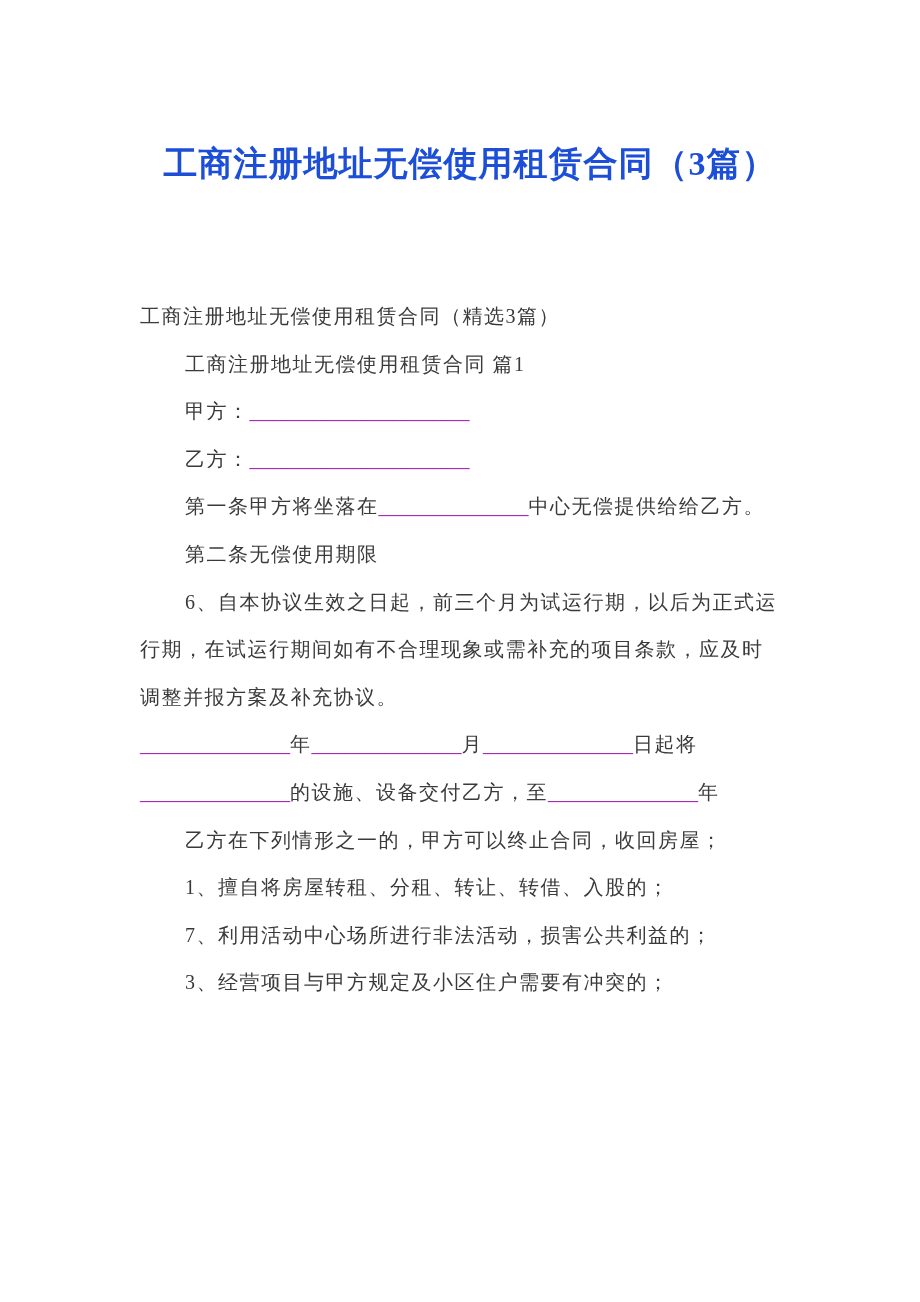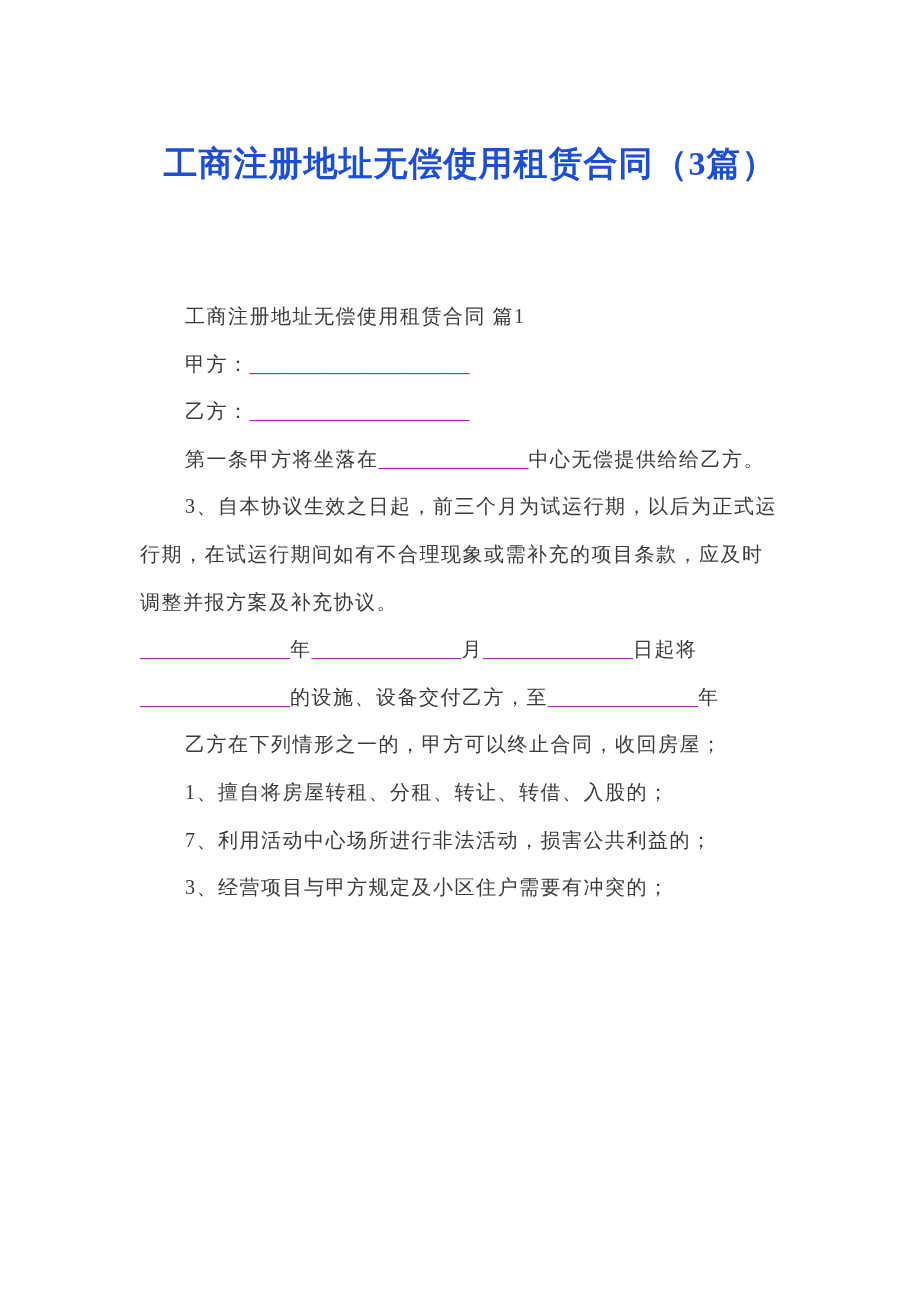--- a/index.html
+++ b/index.html
@@ -50,25 +50,27 @@
     color: #a21caf;
     letter-spacing: 0;
   }
 </style>
 </head>
 <body>
 
 <div class="page">
   <h1 class="doc-title">工商注册地址无偿使用租赁合同（3篇）</h1>
   <div class="doc-body">
+      <p class="para">工商注册地址无偿使用租赁合同（精选3篇）</p>
       <p class="para indent">工商注册地址无偿使用租赁合同 篇1</p>
       <p class="para indent">甲方：<span class="blank">______________________</span></p>
       <p class="para indent">乙方：<span class="blank">______________________</span></p>
       <p class="para indent">第一条甲方将坐落在<span class="blank">_______________</span>中心无偿提供给给乙方。</p>
-      <p class="para indent">3、自本协议生效之日起，前三个月为试运行期，以后为正式运</p>
+      <p class="para indent">第二条无偿使用期限</p>
+      <p class="para indent">6、自本协议生效之日起，前三个月为试运行期，以后为正式运</p>
       <p class="para">行期，在试运行期间如有不合理现象或需补充的项目条款，应及时</p>
       <p class="para">调整并报方案及补充协议。</p>
       <p class="para"><span class="blank">_______________</span>年<span class="blank">_______________</span>月<span class="blank">_______________</span>日起将</p>
       <p class="para"><span class="blank">_______________</span>的设施、设备交付乙方，至<span class="blank">_______________</span>年</p>
       <p class="para indent">乙方在下列情形之一的，甲方可以终止合同，收回房屋；</p>
       <p class="para indent">1、擅自将房屋转租、分租、转让、转借、入股的；</p>
       <p class="para indent">7、利用活动中心场所进行非法活动，损害公共利益的；</p>
       <p class="para indent">3、经营项目与甲方规定及小区住户需要有冲突的；</p>
     </div>
 </div>

